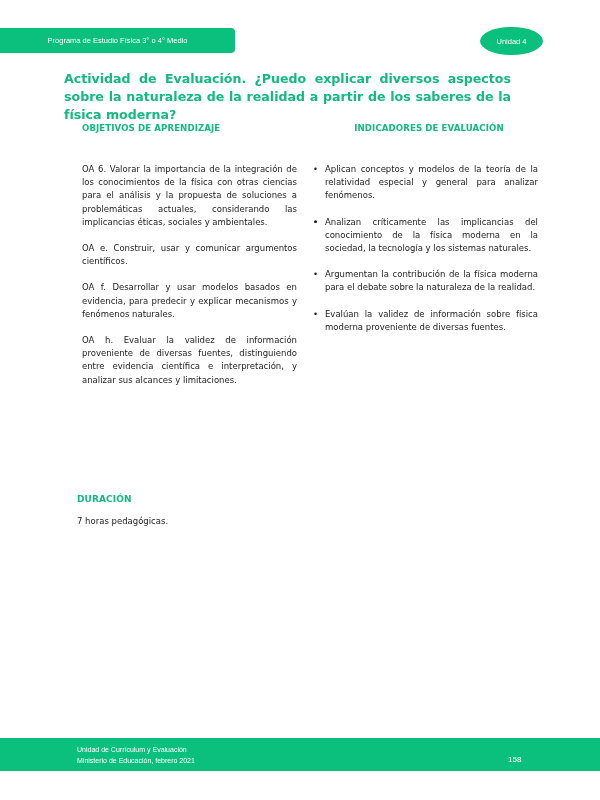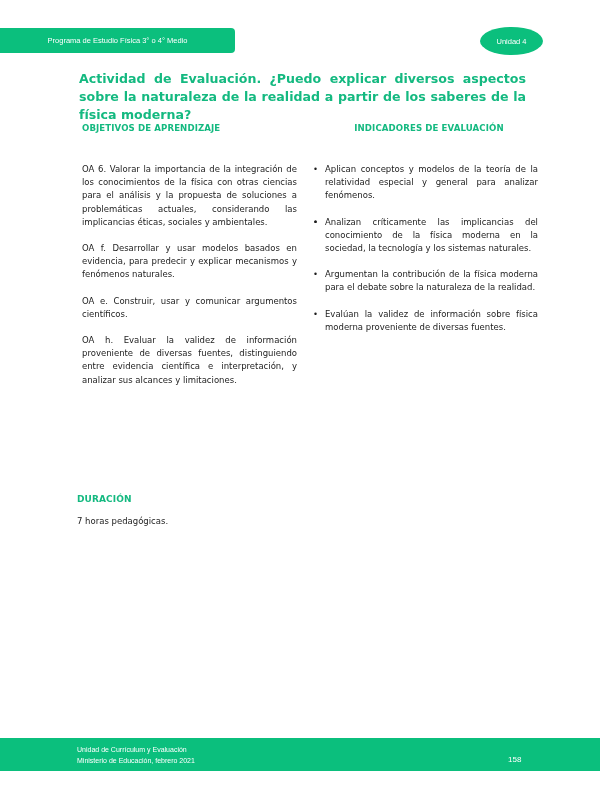--- a/index.html
+++ b/index.html
@@ -17,21 +17,21 @@
     .unit-badge {
       position: absolute; left: 480px; top: 27px; width: 63px; height: 28px;
       background: #0bbf7d; border-radius: 50%;
       display: flex; align-items: center; justify-content: center;
     }
     .unit-badge span {
       font-family: "Liberation Sans", sans-serif; font-size: 7.5px; color: #ffffff;
     }
 
     .title {
-      position: absolute; left: 79px; top: 70px; width: 447px;
+      position: absolute; left: 64px; top: 70px; width: 447px;
       font-family: "DejaVu Sans", sans-serif; font-weight: bold;
       font-size: 12.6px; line-height: 18px; color: #14b980;
       text-align: justify; text-align-last: left;
     }
 
     .col-left { position: absolute; left: 82px; top: 122px; width: 215px; }
     .col-right { position: absolute; left: 310px; top: 122px; width: 228px; }
 
     .section-heading {
       font-family: "DejaVu Sans", sans-serif; font-weight: bold;
@@ -80,22 +80,22 @@
 </div>
 <div class="unit-badge">
   <span>Unidad 4</span>
 </div>
 
 <h1 class="title">Actividad de Evaluación. ¿Puedo explicar diversos aspectos sobre la naturaleza de la realidad a partir de los saberes de la física moderna?</h1>
 
 <div class="col-left">
   <div class="section-heading">OBJETIVOS DE APRENDIZAJE</div>
   <p class="para">OA 6. Valorar la importancia de la integración de los conocimientos de la física con otras ciencias para el análisis y la propuesta de soluciones a problemáticas actuales, considerando las implicancias éticas, sociales y ambientales.</p>
+  <p class="para">OA e. Construir, usar y comunicar argumentos científicos.</p>
   <p class="para">OA f. Desarrollar y usar modelos basados en evidencia, para predecir y explicar mecanismos y fenómenos naturales.</p>
-  <p class="para">OA e. Construir, usar y comunicar argumentos científicos.</p>
   <p class="para">OA h. Evaluar la validez de información proveniente de diversas fuentes, distinguiendo entre evidencia científica e interpretación, y analizar sus alcances y limitaciones.</p>
 </div>
 
 <div class="col-right">
   <div class="section-heading">INDICADORES DE EVALUACIÓN</div>
   <ul class="ind-list">
     <li class="ind-item">
       <span class="bullet">•</span>
       <span>Aplican conceptos y modelos de la teoría de la relatividad especial y general para analizar fenómenos.</span>
     </li>

